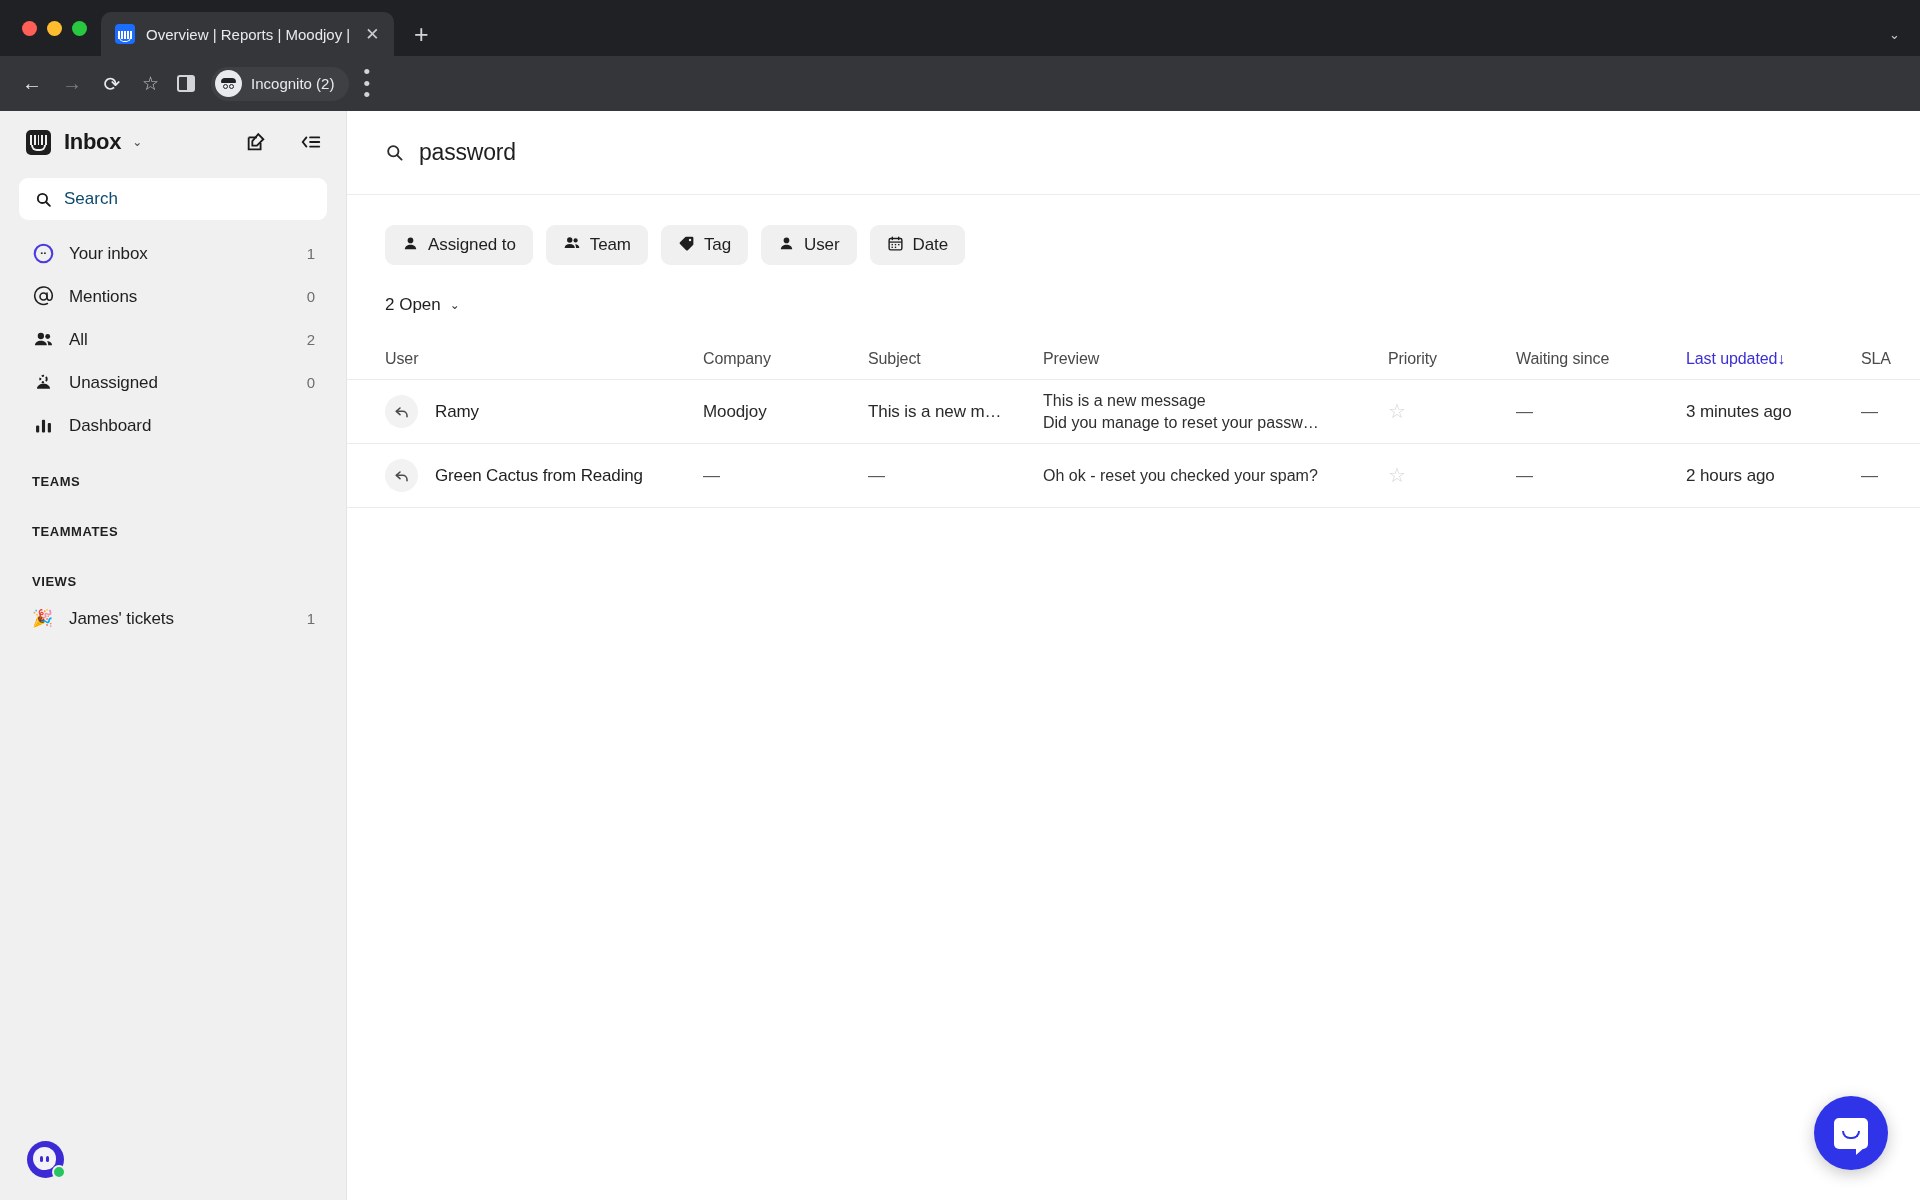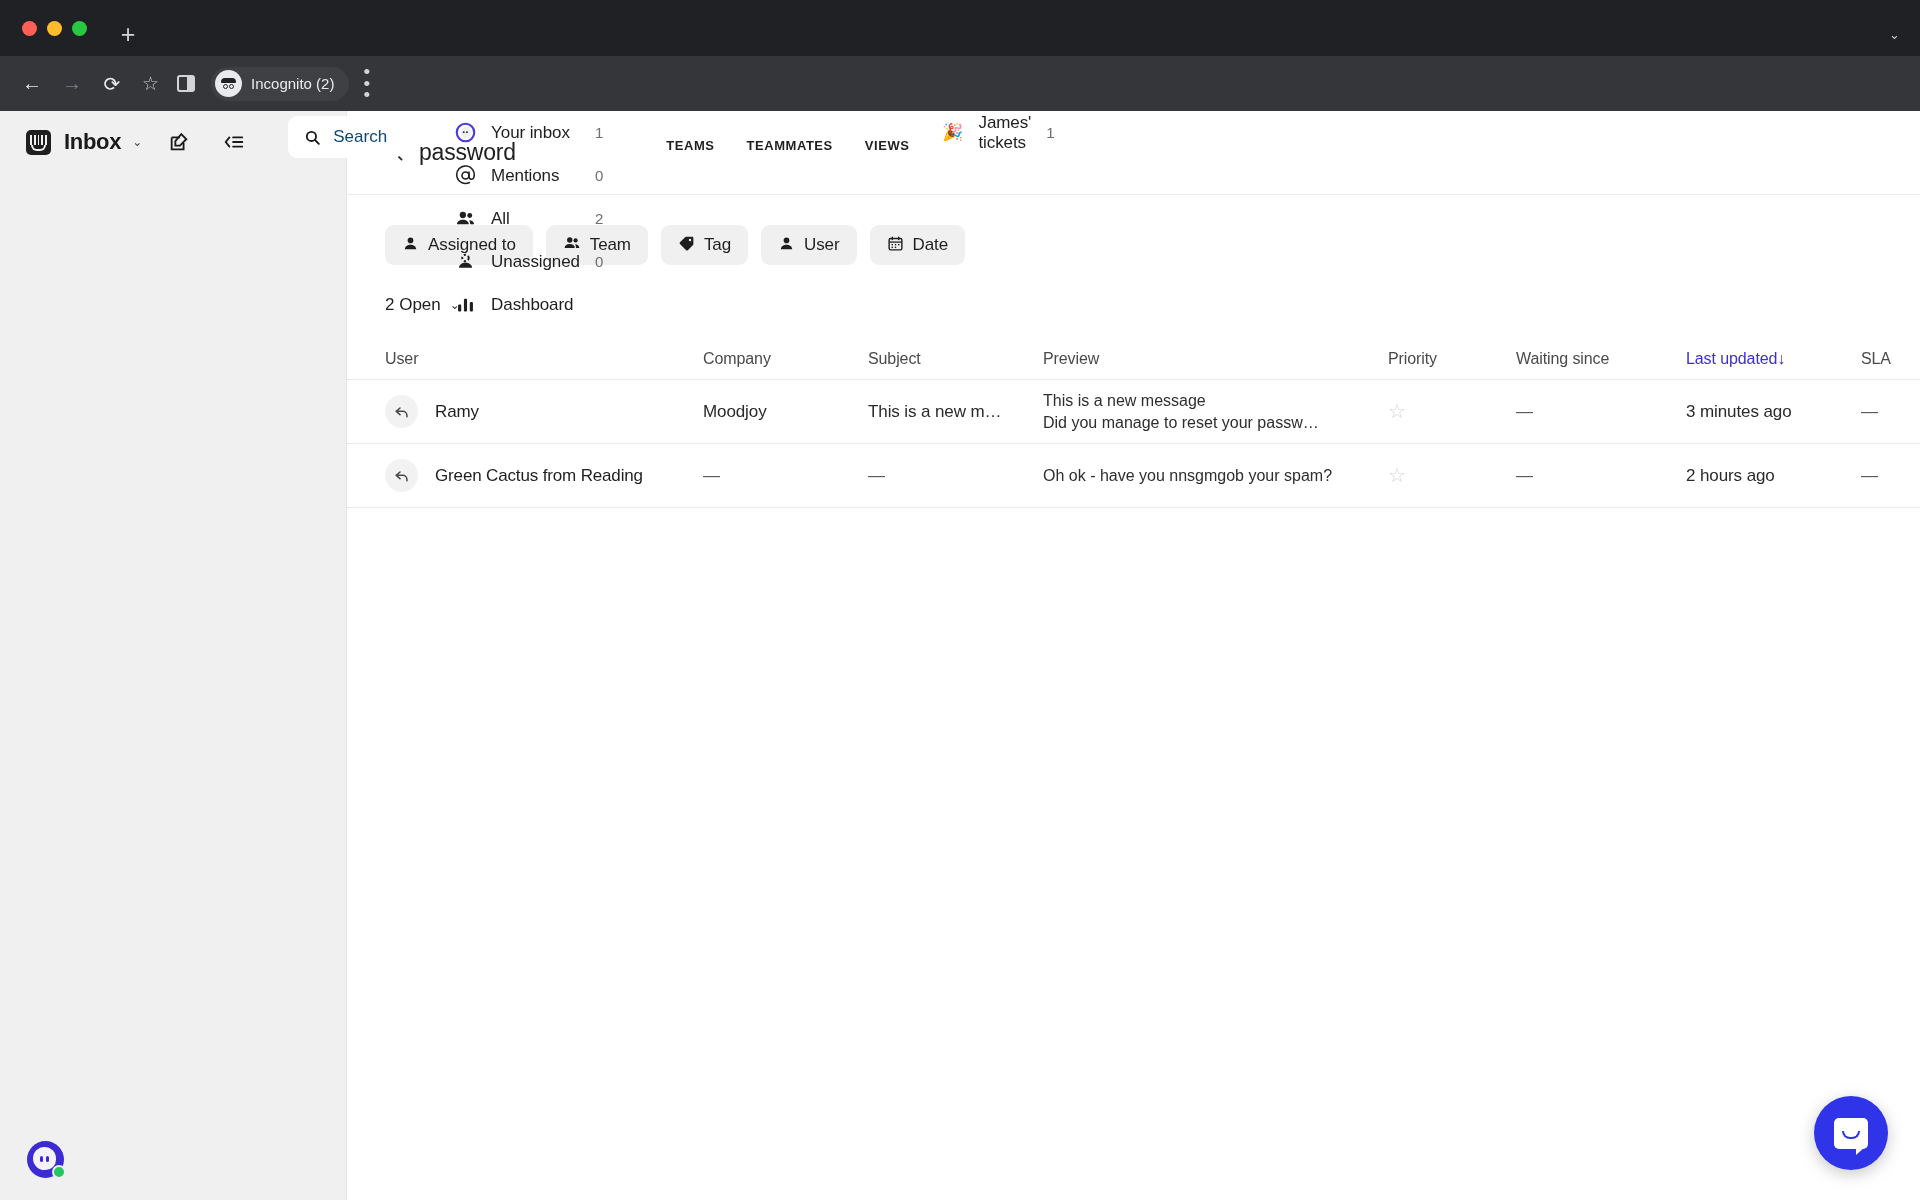--- a/index.html
+++ b/index.html
@@ -105,21 +105,21 @@
   .incognito-label { color: #e8eaed; font-size: 15px; white-space: nowrap; }
   .kebab { color: #d2d4d7; font-size: 19px; padding: 0 10px; letter-spacing: 0; line-height: 0.6; }
   .kebab span { display: block; }
 
   
   .app { flex: 1; display: flex; min-height: 0; background: #fff; }
 
   
   .sidebar {
     width: 347px; flex: 0 0 347px; background: #f0f0f0;
-    display: flex; flex-direction: row; position: relative;
+    display: flex; flex-direction: column; position: relative;
     border-right: 1px solid #e4e4e4;
   }
   .sb-header {
     height: 62px; display: flex; align-items: center; padding: 0 24px 0 26px; gap: 13px;
   }
   .intercom-logo {
     width: 25px; height: 25px; border-radius: 5px; background: #1f1f1f;
     position: relative; flex: 0 0 25px; overflow: hidden;
   }
   .intercom-logo .bars { display: flex; gap: 2px; justify-content: center; padding-top: 5px; }
@@ -263,20 +263,34 @@
 </head>
 <body>
 
 <div class="browser">
 
   <div class="tabstrip">
     <div class="traffic">
       <span class="dot red"></span>
       <span class="dot yellow"></span>
       <span class="dot green"></span>
+    </div>
+    <div class="tab">
+      <span class="tab-favicon">
+        <span class="bars">
+            <i></i>
+            <i></i>
+            <i></i>
+            <i></i>
+            <i></i>
+          </span>
+        <span class="smile"></span>
+      </span>
+      <span class="tab-title">Overview | Reports | Moodjoy |</span>
+      <span class="tab-close">✕</span>
     </div>
     <div class="newtab">+</div>
     <div class="tabstrip-caret">⌄</div>
   </div>
 
   <div class="omnibar">
     <div class="navbtn">←</div>
     <div class="navbtn dim">→</div>
     <div class="navbtn">⟳</div>
     <span class="star-ico">☆</span>
@@ -589,21 +603,21 @@
             </span>
             <span class="cell-user">Green Cactus from Reading</span>
           </div>
           <div class="c-company">
             <span class="cell-muted">—</span>
           </div>
           <div class="c-subject">
             <span class="cell-muted">—</span>
           </div>
           <div class="c-preview preview-2">
-            <div>Oh ok - have you nnsgmgob your spam?</div>
+            <div>Oh ok - reset you checked your spam?</div>
           </div>
           <div class="c-priority">
             <span class="star-empty">☆</span>
           </div>
           <div class="c-waiting">
             <span class="cell-muted">—</span>
           </div>
           <div class="c-updated">
             <span class="cell-txt">2 hours ago</span>
           </div>

